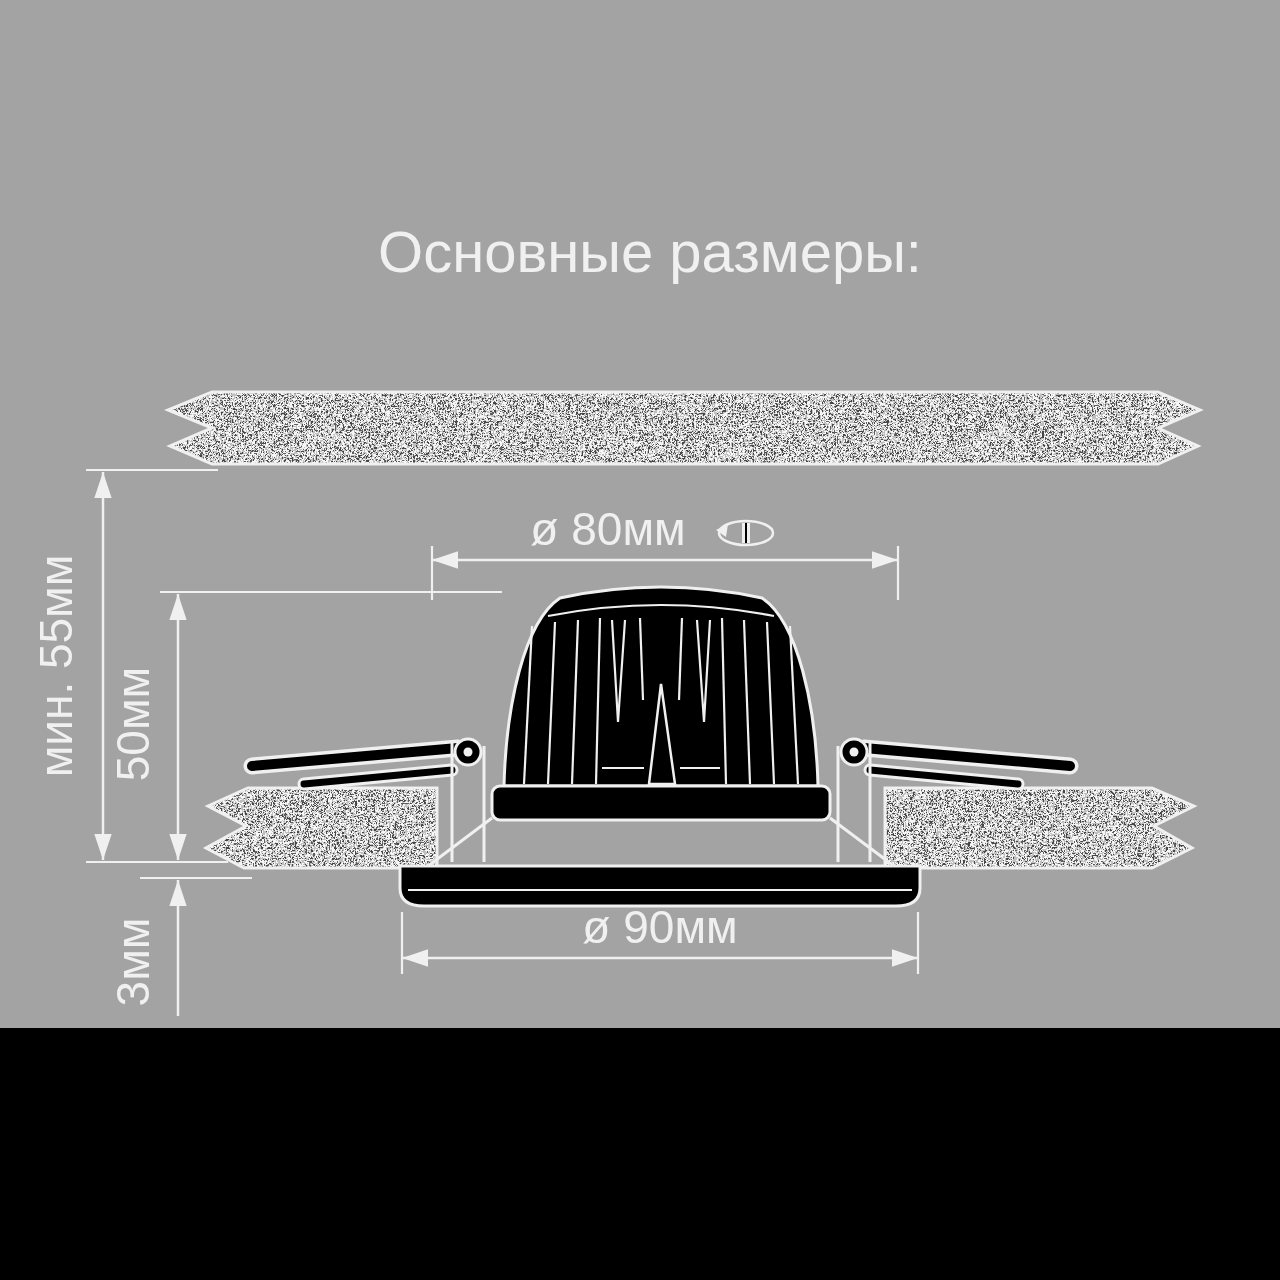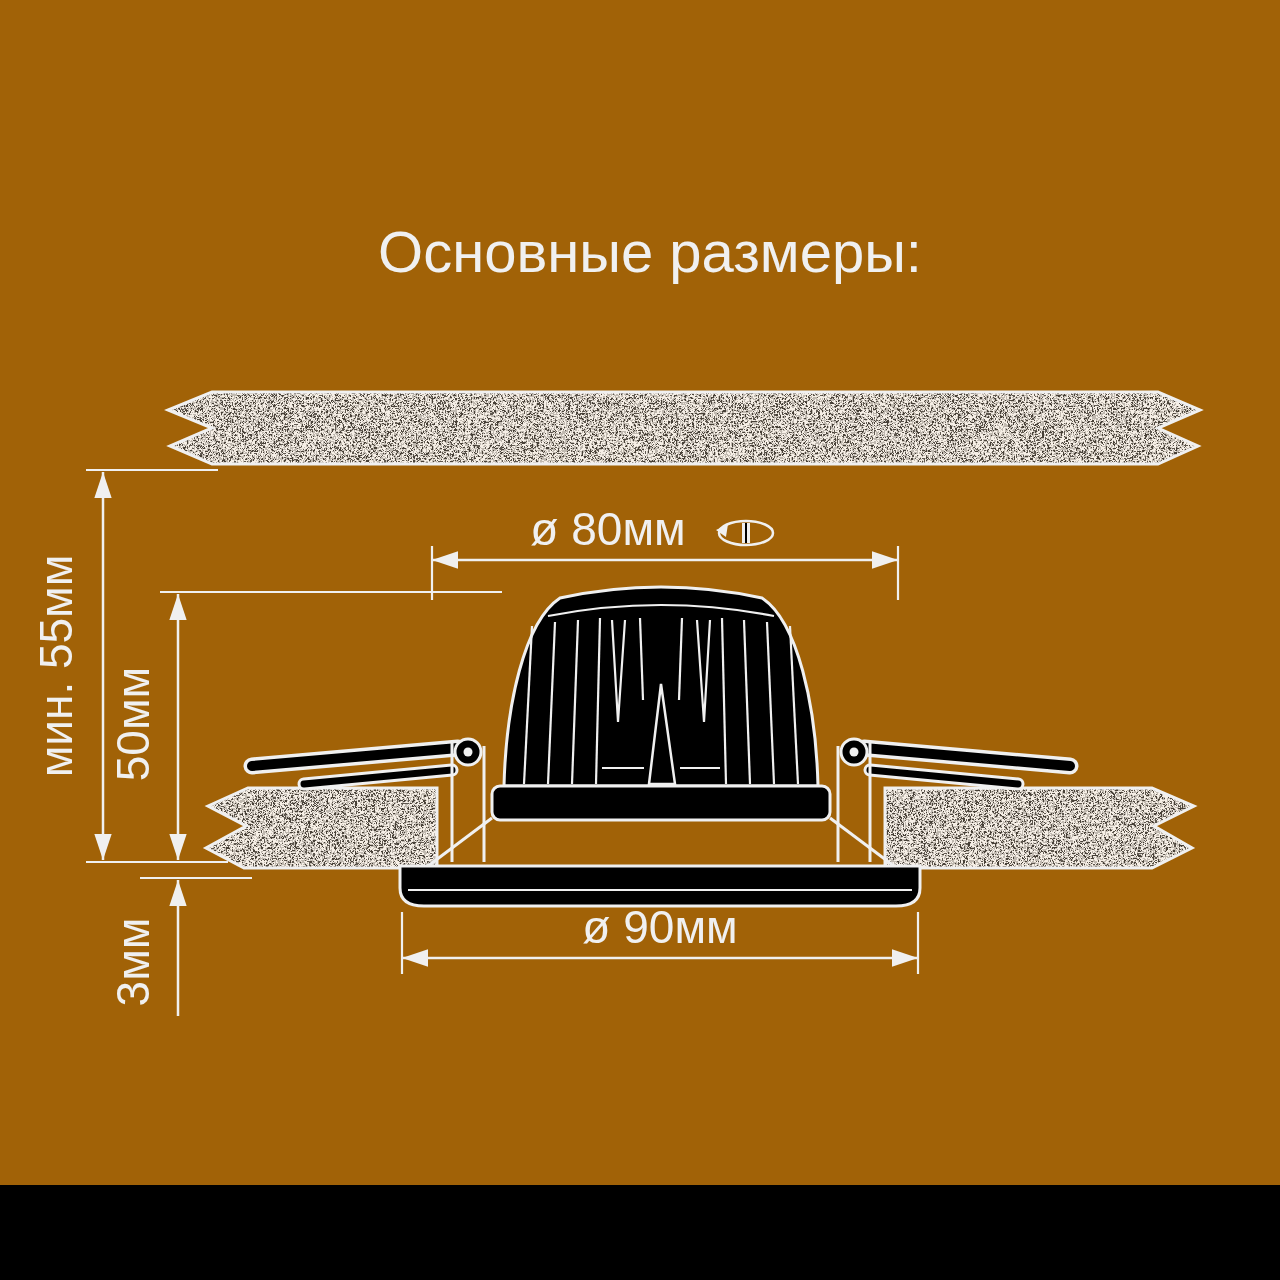--- a/index.html
+++ b/index.html
@@ -1,16 +1,16 @@
 <!DOCTYPE html>
 <html><head>
 <meta charset="utf-8">
 <style>
   html,body{margin:0;padding:0;background:#000;}
-  .stage{position:relative;width:1280px;height:1185px;background:#a16207;overflow:hidden;
+  .stage{position:relative;width:1280px;height:1028px;background:#a3a3a3;overflow:hidden;
          font-family:"Liberation Sans","DejaVu Sans",sans-serif;}
   svg{position:absolute;left:0;top:0;}
   text{fill:#f0f0f0;font-family:"Liberation Sans","DejaVu Sans",sans-serif;}
   .dimtext{font-size:46px;}
   .titletext{font-size:58px;}
   .draw{stroke:#f0f0f0;stroke-width:3;fill:none;}
   .thin{stroke:#f0f0f0;stroke-width:2.2;fill:none;}
   .dim{stroke:#f0f0f0;stroke-width:2.5;fill:none;}
 </style>
 </head>

